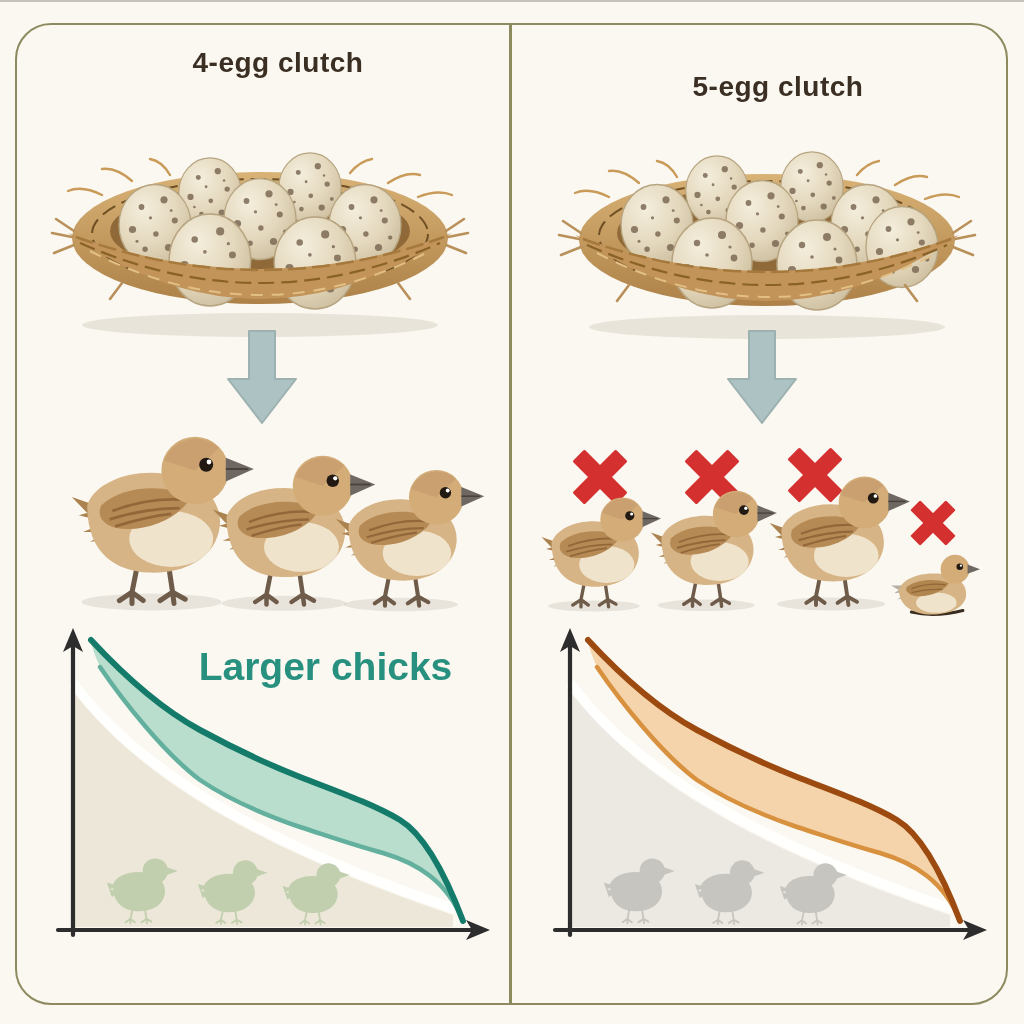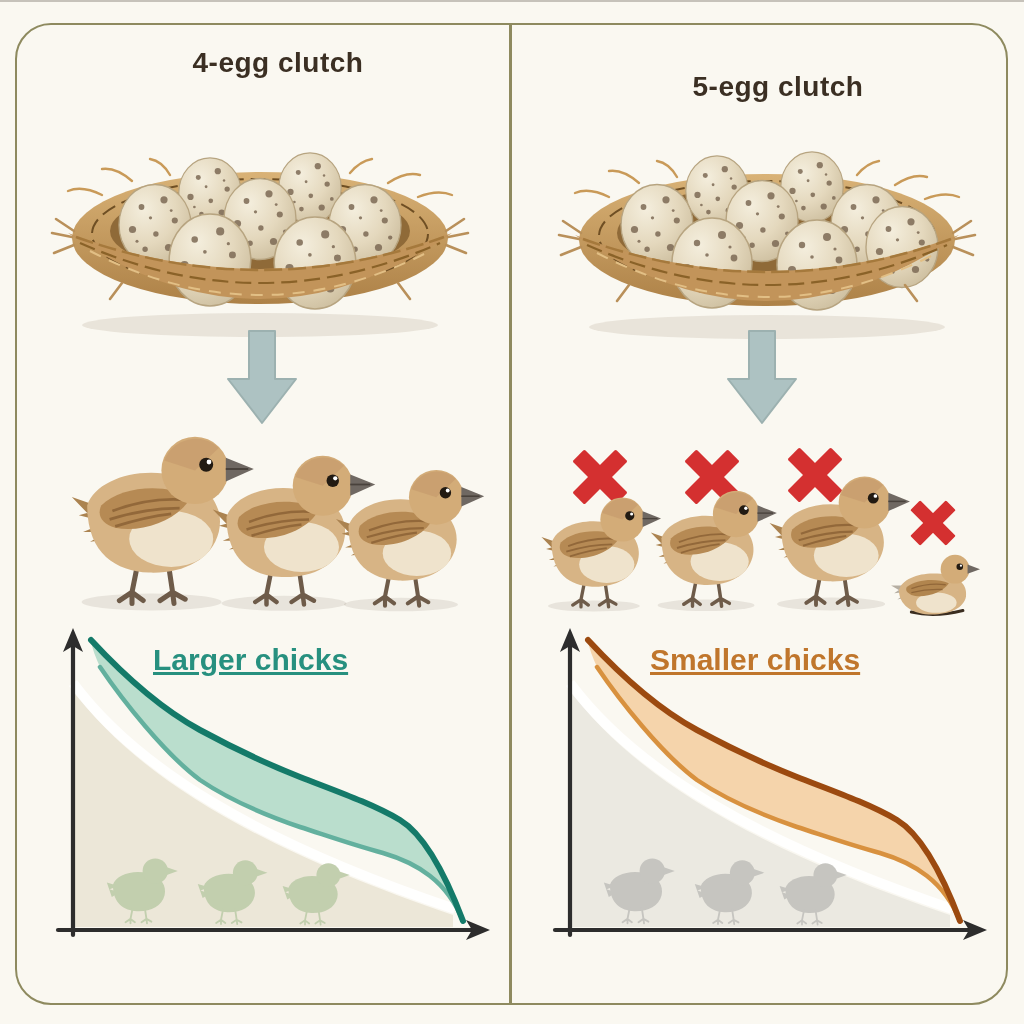--- a/index.html
+++ b/index.html
@@ -11,22 +11,22 @@
   .divider{position:absolute;left:509px;top:23px;width:3px;height:982px;background:#8e8a5f;}
   .panel{position:absolute;top:23px;height:982px;}
   .panel-left{left:15px;width:494px;}
   .panel-right{left:512px;width:500px;}
   .panel-title{position:absolute;top:24px;left:0;width:100%;text-align:center;
                font-size:28px;font-weight:bold;letter-spacing:.5px;padding-left:16px;}
   .nest-svg{position:absolute;}
   .arrow-svg{position:absolute;width:72px;height:96px;}
   .strip-svg{position:absolute;left:12px;top:390px;width:478px;height:250px;}
   .graph-svg{position:absolute;left:30px;top:600px;width:450px;height:330px;}
-  .graph-label{position:absolute;top:616px;left:138px;width:345px;text-align:left;
-               font-size:30px;font-weight:bold;line-height:1.42;text-decoration:underline;}
+  .graph-label{position:absolute;top:616px;left:138px;width:345px;text-align:center;
+               font-size:39px;font-weight:bold;line-height:1.42;}
   .graph-label .l2{display:block;margin-left:22px;}
   svg{display:block;overflow:visible;}
 </style>
 </head>
 <body style="background-color: rgb(250, 248, 241);">
 
 <svg width="0" height="0" style="position:absolute" aria-hidden="true">
 <defs>
   <radialGradient id="eggGrad" cx="35%" cy="30%" r="80%">
     <stop offset="0%" stop-color="#f4eedd"></stop>
@@ -250,15 +250,14 @@
       <use href="#chick-sil" transform="translate(234,236) scale(0.52)"></use>
     </g>
     <path d="M46,17 C84,58 120,88 155,107 C190,126 222,141 255,154 C288,167 326,180 355,197 C378,211 398,245 418,298
              C402,258 372,240 338,230 C305,221 283,213 255,204 C220,192 183,176 155,157 C120,131 78,78 55,44 C51,35 47,26 46,17 Z" opacity=".95" fill="#f4d2a6"></path>
     <path d="M55,44 C78,78 120,131 155,157 C183,176 220,192 255,204 C283,213 305,221 338,230 C372,240 402,258 418,298" fill="none" stroke-width="4.5" stroke-linecap="round" stroke="#d8913f"></path>
     <path d="M46,17 C84,58 120,88 155,107 C190,126 222,141 255,154 C288,167 326,180 355,197 C378,211 398,245 418,298" fill="none" stroke-width="6" stroke-linecap="round" stroke="#9c4a10"></path>
     <use href="#axes"></use>
   </svg>
 
   <div class="graph-label" style="color: rgb(192, 118, 44);">
-    <span class="l1">Smaller chicks</span>
   </div>
 </div>
 
 </body></html>

